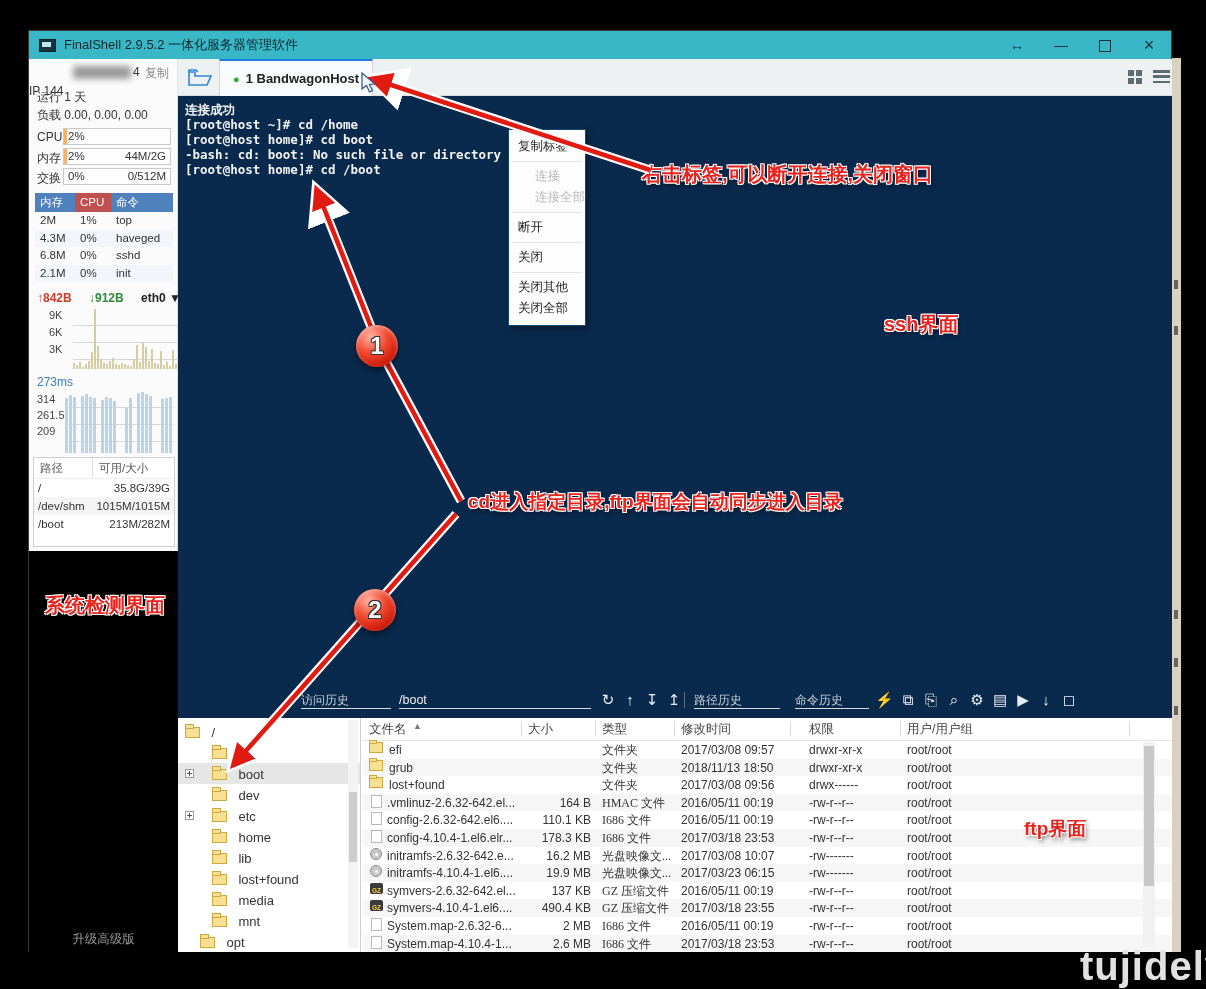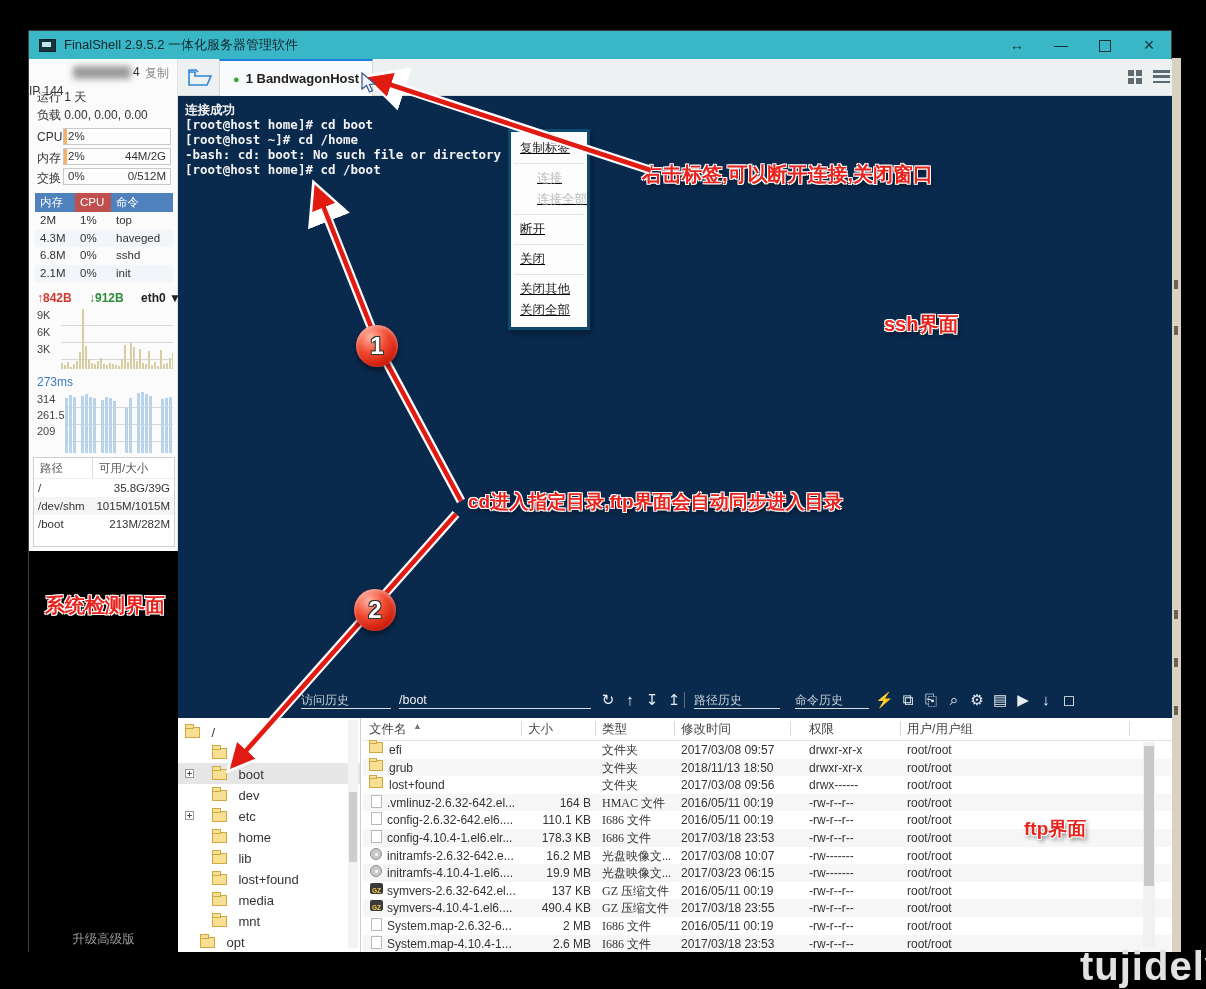--- a/index.html
+++ b/index.html
@@ -109,21 +109,21 @@
   .fic{position:absolute;left:6px;top:3px;width:14px;height:11px;box-sizing:border-box;}
   .fic-folder{background:#f7e094;border:1px solid #cfa93f;}
   .fic-folder:before{content:"";position:absolute;left:-1px;top:-3px;width:6px;height:2px;background:#f7e094;border:1px solid #cfa93f;}
   .fic-file{background:#fff;border:1px solid #b9b9b9;height:13px;width:11px;left:8px;top:2px;}
   .fic-disc{border-radius:50%;width:12px;height:12px;left:7px;top:2px;background:#c9c9c9;border:1px solid #8f8f8f;}
   .fic-disc:before{content:"";position:absolute;left:4px;top:4px;width:3px;height:3px;border-radius:50%;background:#fff;}
   .fic-gz{background:#3a3a3a;color:#ffd24a;font-size:6.5px;font-weight:bold;text-align:center;line-height:11px;width:13px;height:11px;left:7px;top:3px;border-radius:2px;}
   #list-scroll{position:absolute;right:18px;top:24px;width:12px;height:205px;background:#f1f1f1;}
   #list-scroll .thumb{position:absolute;left:1px;top:4px;width:10px;height:140px;background:#c8c8c8;}
   
-  #ctxmenu{position:absolute;left:330px;top:70px;width:76px;background:#fdfdfd;border:3px solid #0c4a6e;box-shadow:2px 3px 6px rgba(0,0,0,.35);padding:6px 0;z-index:30;text-decoration:underline;}
+  #ctxmenu{position:absolute;left:330px;top:70px;width:76px;background:#fdfdfd;border:1px solid #0c4a6e;box-shadow:2px 3px 6px rgba(0,0,0,.35);padding:6px 0;z-index:30;}
   .mi{height:21px;line-height:21px;padding-left:9px;font-size:12.5px;color:#222;white-space:nowrap;}
   .mi.disabled{color:#b9b9b9;padding-left:26px;}
   .menu-sep{height:1px;background:#e3e3e3;margin:4px 3px;}
   
   #strip{position:absolute;left:1172px;top:58px;width:9px;height:894px;background:#d9d1c2;}
   #strip i{position:absolute;left:2px;width:4px;height:9px;background:#6a6458;}
   
   .anno{position:absolute;color:#e8231d;font-weight:800;z-index:49;white-space:nowrap;
         text-shadow:-1px -1px 0 #fff,1px -1px 0 #fff,-1px 1px 0 #fff,1px 1px 0 #fff,2px 3px 4px rgba(0,0,0,.55);}
   #arrows{position:absolute;left:0;top:0;width:1206px;height:989px;z-index:50;pointer-events:none;}
@@ -207,21 +207,21 @@
                 <span class="c1">0%</span>
                 <span class="c2">init</span>
             </div>
             </div>
         </div>
 
         <span class="sb netup" style="left:8px;top:232px;">↑<b style="font-weight:bold;">842B</b></span>
         <span class="sb netdown" style="left:60px;top:232px;">↓<b style="font-weight:bold;">912B</b></span>
         <span class="sb iface" style="left:112px;top:232px;"><b style="font-weight:bold;">eth0</b> ▼</span>
 
-        <div class="gwrap" style="top:250px;height:60px;">
+        <div class="gwrap" style="top:250px;height:60px;margin-left:12px;">
           <span class="ylab" style="top:0;">9K</span>
           <span class="ylab" style="top:17px;">6K</span>
           <span class="ylab" style="top:34px;">3K</span>
           <div class="plot netplot">
               <span class="bar" style="height: 10%;"></span>
               <span class="bar" style="height: 6%;"></span>
               <span class="bar" style="height: 12%;"></span>
               <span class="bar" style="height: 4%;"></span>
               <span class="bar" style="height: 8%;"></span>
               <span class="bar" style="height: 14%;"></span>
@@ -341,22 +341,22 @@
             <i></i>
             <i></i>
             <i></i>
           </div>
       </div>
 
       <div id="terminal">
         <div id="tlines">
 
         <div class="tline"><span>连接成功</span></div>
+            <div class="tline odd"><span>[root@host ~]# cd /home</span></div>
             <div class="tline"><span>[root@host home]# cd boot</span></div>
-            <div class="tline odd"><span>[root@host ~]# cd /home</span></div>
             <div class="tline odd"><span>-bash: cd: boot: No such file or directory</span></div>
             <div class="tline"><span>[root@host home]# cd /boot</span></div>
           </div>
 
         <div id="tbar">
           <div class="tfield" style="left:123px;width:90px;">访问历史</div>
           <div class="tfield path" style="left:221px;width:192px;">/boot</div>
           <div id="ticons-left"></div>
           <div class="tsep" style="left:506px;"></div>
           <div class="tfield" style="left:516px;width:86px;">路径历史</div>

